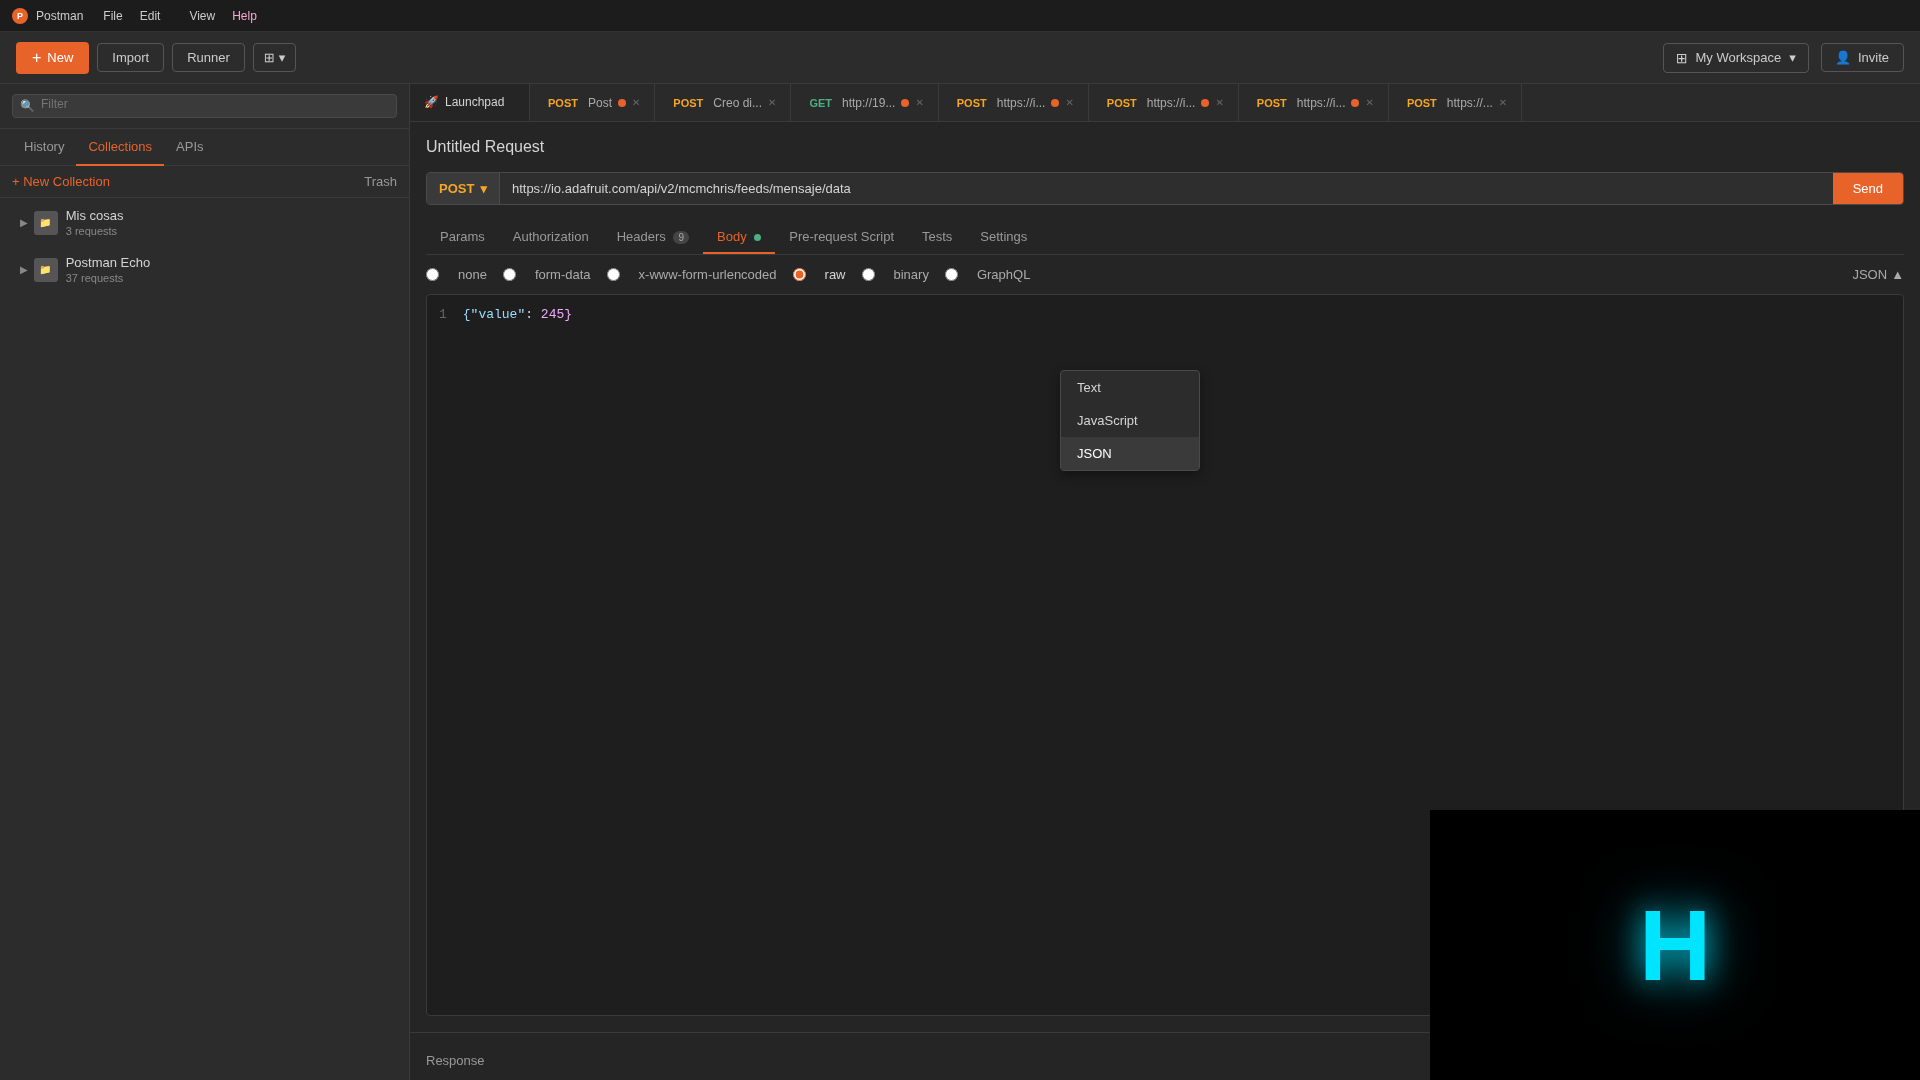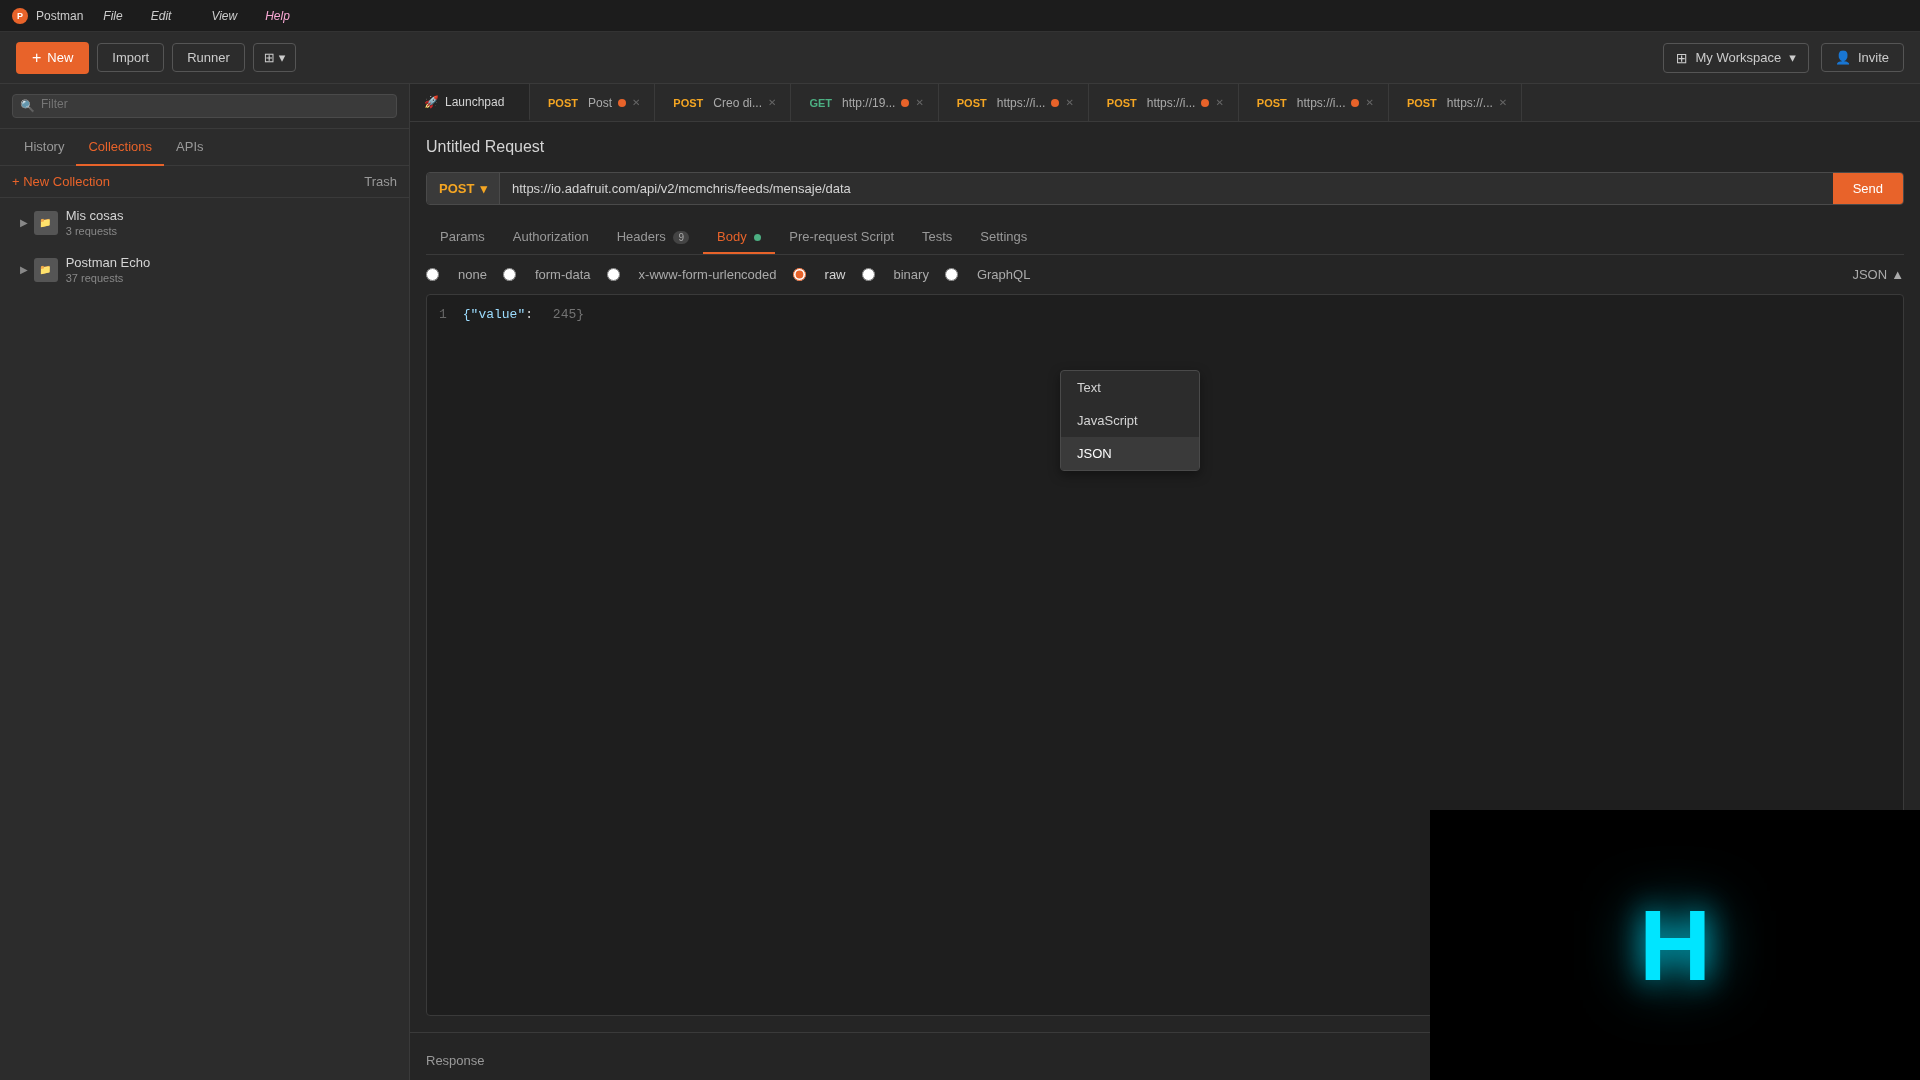--- a/index.html
+++ b/index.html
@@ -355,21 +355,21 @@
       border-radius: 4px;
       padding: 12px;
       font-family: 'Courier New', monospace;
       font-size: 13px;
       color: #d4d4d4;
       flex: 1;
       min-height: 200px;
     }
     .line-numbers { color: #666; margin-right: 16px; }
     .json-key { color: #9cdcfe; }
-    .json-number { color: #737373; margin-left: 12px; }
+    .json-number { color: #f0abfc; }
 
     
     .dropdown-menu {
       position: absolute;
       top: 370px;
       right: 720px;
       background: #2c2c2c;
       border: 1px solid #4a4a4a;
       border-radius: 4px;
       min-width: 140px;
@@ -419,21 +419,21 @@
     }
   </style>
 </head>
 <body>
 
 <div id="titlebar">
   <div style="width:16px;height:16px;background:#e8632a;border-radius:50%;display:flex;align-items:center;justify-content:center;font-size:9px;color:white;font-weight:bold;">
     <span>P</span>
   </div>
   <span style="color:#ccc;font-size:12px;">Postman</span>
-  <div style="display:flex;gap:28px;margin-left:12px;font-style:italic;">
+  <div style="display:flex;gap:17px;margin-left:12px;">
     <span style="color:#ccc;font-size:12px;cursor:pointer;">File</span>
     <span style="color:#ccc;font-size:12px;cursor:pointer;">Edit</span>
     <span style="color:#ccc;font-size:12px;cursor:pointer;margin-left:12px;">View</span>
     <span style="color:#f9a8d4;font-size:12px;cursor:pointer;">Help</span>
   </div>
 </div>
 
 <div id="toolbar">
   <button class="btn-new">
     <span style="font-size:16px;font-weight:300;">+</span>

